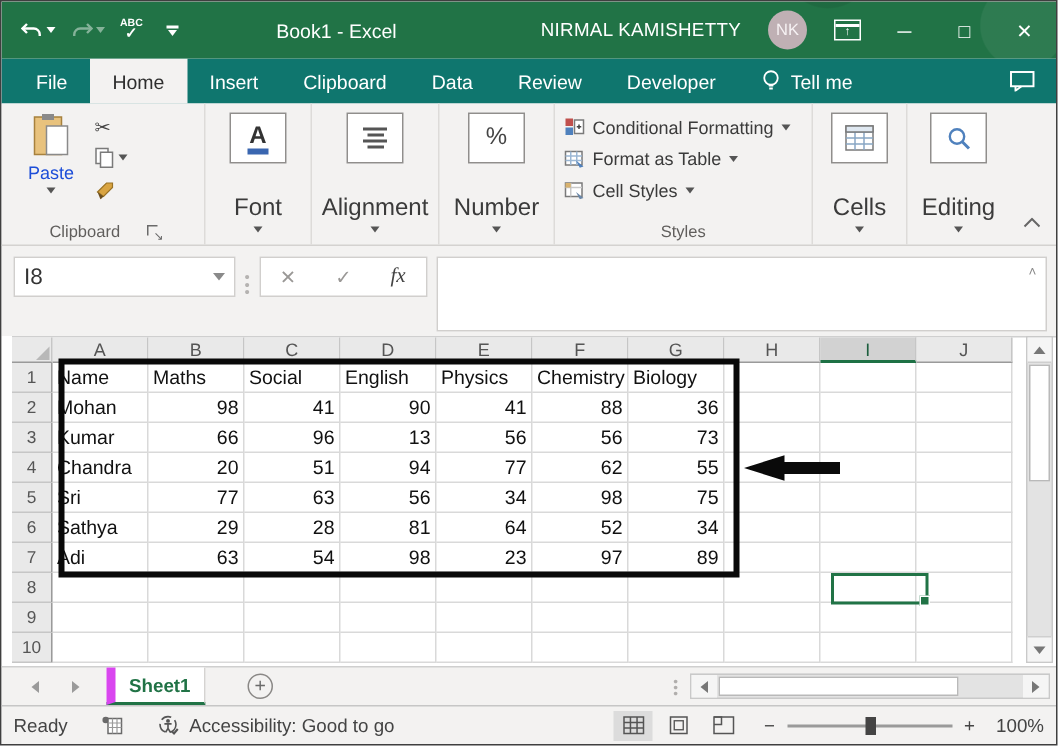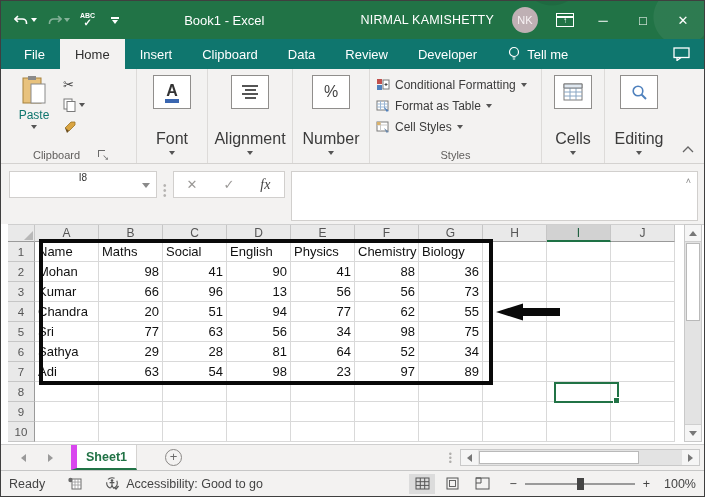--- a/index.html
+++ b/index.html
@@ -36,41 +36,41 @@
   .rtab.active { background:#f3f2f1; color:#2e2e2e; }
   .tellme { display:flex; align-items:center; gap:7px; margin-left:16px; font-size:13px; }
   .tab-right { margin-left:auto; display:flex; align-items:center; padding-right:14px; }
 
   
   .ribbon { height:95px; background:#f3f2f1; display:flex; align-items:stretch; border-bottom:1px solid #d4d2d0; position:relative; padding-left:4px; }
   .rgroup { display:flex; flex-direction:column; border-right:1px solid #dddbd9; padding:4px 6px 0 6px; }
   .rgroup-body { flex:1; display:flex; align-items:flex-start; }
   .rgroup-label { height:17px; font-size:11px; color:#605e5c; text-align:center; display:flex; align-items:center; justify-content:center; gap:18px; }
   .paste-col { display:flex; flex-direction:column; align-items:center; width:46px; margin-top:2px; }
-  .paste-label { font-size:12px; color:#0f766e; margin-top:3px; }
+  .paste-label { font-size:12px; color:#1d4ed8; margin-top:3px; }
   .caret { width:0; height:0; border-left:3.5px solid transparent; border-right:3.5px solid transparent; border-top:4px solid #555; margin-top:3px; }
   .clip-tools { display:flex; flex-direction:column; gap:5px; margin:3px 0 0 6px; }
   .clip-tool { display:flex; align-items:center; gap:3px; height:16px; font-size:13px; color:#444; }
   .launcher { width:10px; height:10px; position:relative; }
   .launcher:before { content:""; position:absolute; left:0; top:0; width:6px; height:6px; border-left:1.3px solid #6a6a6a; border-top:1.3px solid #6a6a6a; }
   .launcher:after { content:"↘"; position:absolute; right:-1px; bottom:-2px; font-size:8px; color:#6a6a6a; }
   .bigbtn { display:flex; flex-direction:column; align-items:center; width:58px; margin-top:2px; }
   .iconbox { width:38px; height:34px; background:#fff; border:1px solid #908e8c; display:flex; align-items:center; justify-content:center; }
   .bigbtn .lbl { font-size:16px; color:#3b3b3b; margin-top:21px; white-space:nowrap; }
   .fontA { font-size:16px; font-weight:bold; color:#333; border-bottom:4px solid #3a66b0; line-height:17px; padding:0 1px; }
   .alines { display:flex; flex-direction:column; gap:2.5px; }
   .alines span { height:1.6px; background:#555; display:block; }
   .pct { font-size:16px; color:#444; }
   .styles-rows { display:flex; flex-direction:column; gap:4px; margin-top:3px; }
   .style-item { display:flex; align-items:center; gap:5px; font-size:12px; color:#3b3b3b; height:17px; }
   .ribbon-collapse { position:absolute; right:10px; bottom:6px; color:#666; }
 
   
   .fbar { height:60px; background:#f3f2f1; display:flex; align-items:flex-start; padding:7px 6px 0 8px; gap:6px; }
-  .namebox { width:148px; height:27px; background:#fff; border:1px solid #d1cfcd; display:flex; align-items:center; font-size:10px; color:#333; padding:0 6px;flex-direction:column; }
+  .namebox { width:148px; height:27px; background:#fff; border:1px solid #d1cfcd; display:flex; align-items:center; font-size:15px; color:#333; padding:0 6px; }
   .namebox .nb-caret { margin-left:auto; width:0; height:0; border-left:4px solid transparent; border-right:4px solid transparent; border-top:5px solid #8a8a8a; }
   .fdots { color:#b5b3b1; font-size:10px; line-height:5px; align-self:center; margin-top:-14px; letter-spacing:0; }
   .fxbox { width:112px; height:27px; background:#fff; border:1px solid #d1cfcd; display:flex; align-items:center; justify-content:space-around; }
   .fxbox .fb { font-size:13px; color:#9a9896; }
   .fxbox .fx { font-family:"Liberation Serif", serif; font-style:italic; font-size:14px; color:#444; }
   .fvalue { flex:1; height:50px; background:#fff; border:1px solid #d1cfcd; position:relative; }
   .fvalue .collapse { position:absolute; right:6px; top:4px; color:#8a8a8a; font-size:9px; }
 
   
   .sheet { height:220px; position:relative; background:#fff; padding-left:7px; }

